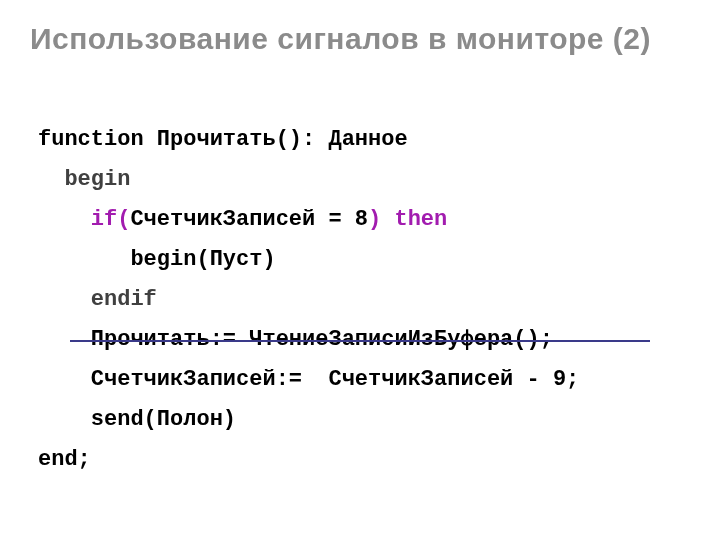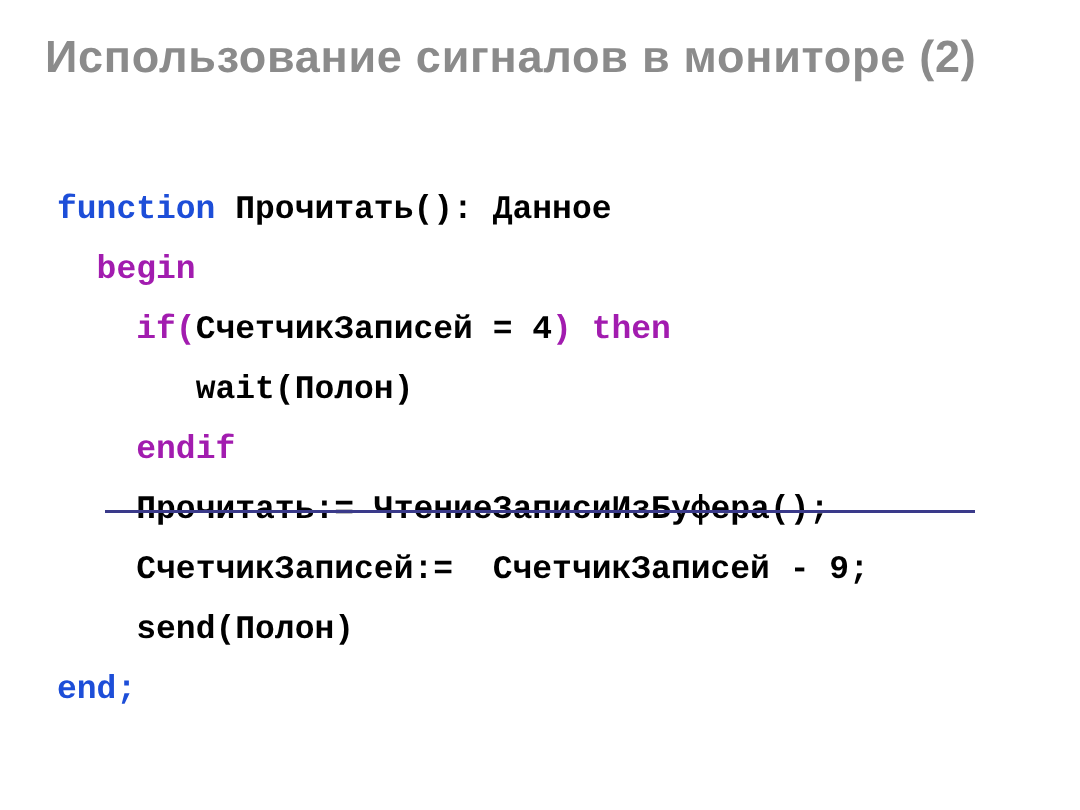--- a/index.html
+++ b/index.html
@@ -32,22 +32,22 @@
     top: 120px;
     left: 38px;
     right: 30px;
     font-family: "Courier New", Courier, monospace;
     font-size: 22px;
     font-weight: bold;
     line-height: 40px;
     color: #000000;
     white-space: pre;
   }
-  .kw-decl   { color: #1d4ed8; }   
-  .kw-block  { color: #a21caf; text-align: center; }   
+  .kw-decl   { color: #000000; }   
+  .kw-block  { color: #404040; text-align: center; }   
   .kw-ctrl   { color: #a21caf; }   
   .plain     { color: #000000; }
 
   .footer-rule {
     position: absolute;
     left: 70px;
     right: 70px;
     bottom: 62px;
     height: 0;
     border-top: 2px solid #3a3a8a;
@@ -68,22 +68,22 @@
 </style>
 </head>
 <body>
 
 <div class="slide">
 
   <div class="title">Использование сигналов в мониторе (2)</div>
 
   <div class="code"><span class="kw-decl">function</span><span class="plain"> Прочитать(): Данное</span>
   <span class="kw-block">begin</span>
-    <span class="kw-ctrl">if(</span><span class="plain">СчетчикЗаписей = 4</span><span class="kw-ctrl">)</span><span class="kw-ctrl"> then</span>
-       <span class="plain">wait(Полон)</span>
+    <span class="kw-ctrl">if(</span><span class="plain">СчетчикЗаписей = 8</span><span class="kw-ctrl">)</span><span class="kw-ctrl"> then</span>
+       <span class="plain">begin(Пуст)</span>
     <span class="kw-block">endif</span>
     <span class="plain">Прочитать:= ЧтениеЗаписиИзБуфера();</span>
     <span class="plain">СчетчикЗаписей:=  СчетчикЗаписей - 9;</span>
     <span class="plain">send(Полон)</span>
 <span class="kw-decl">end;</span></div>
 
   <div class="footer-rule"></div>
 
 </div>
 

